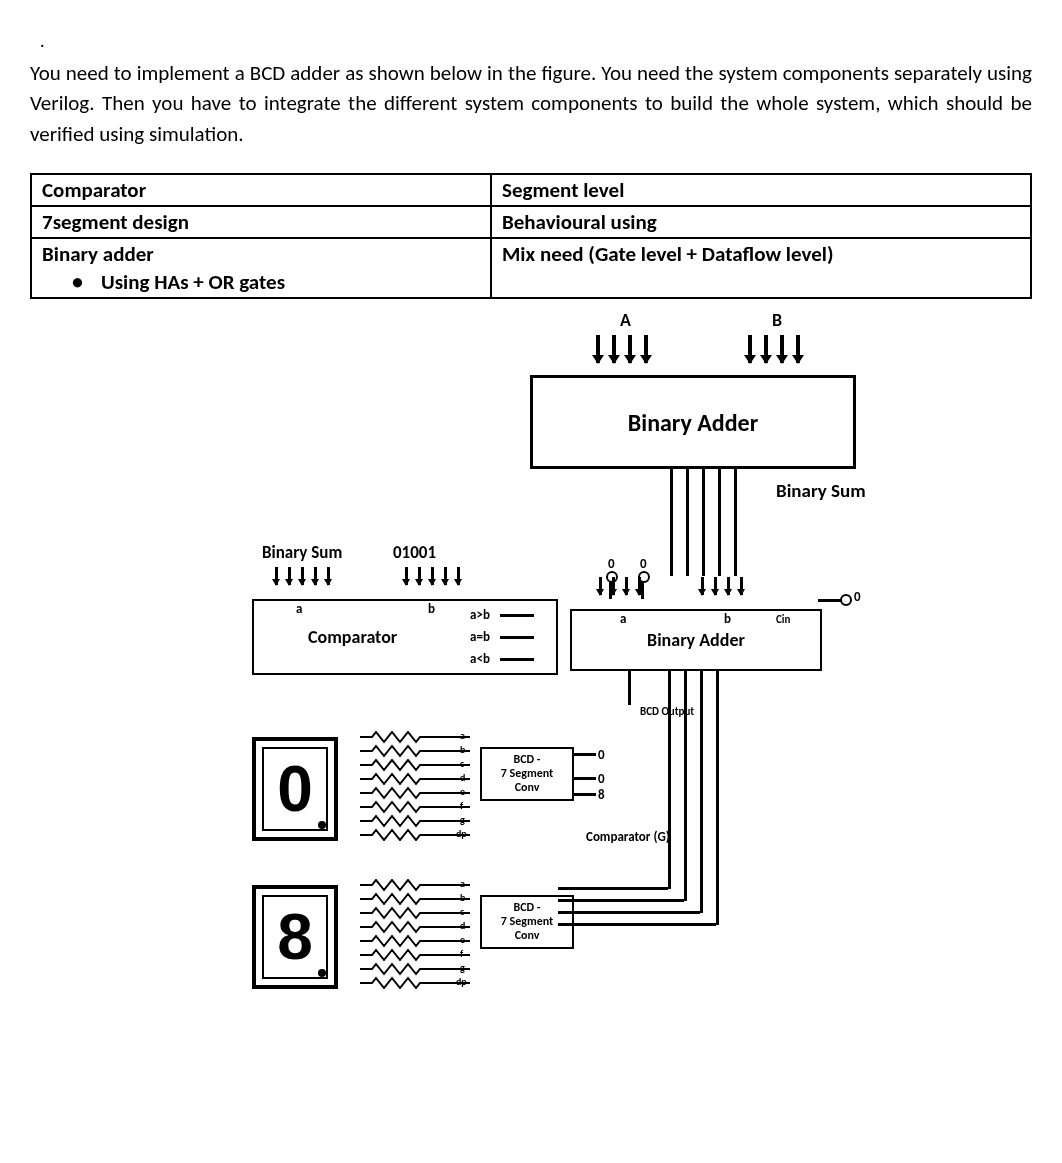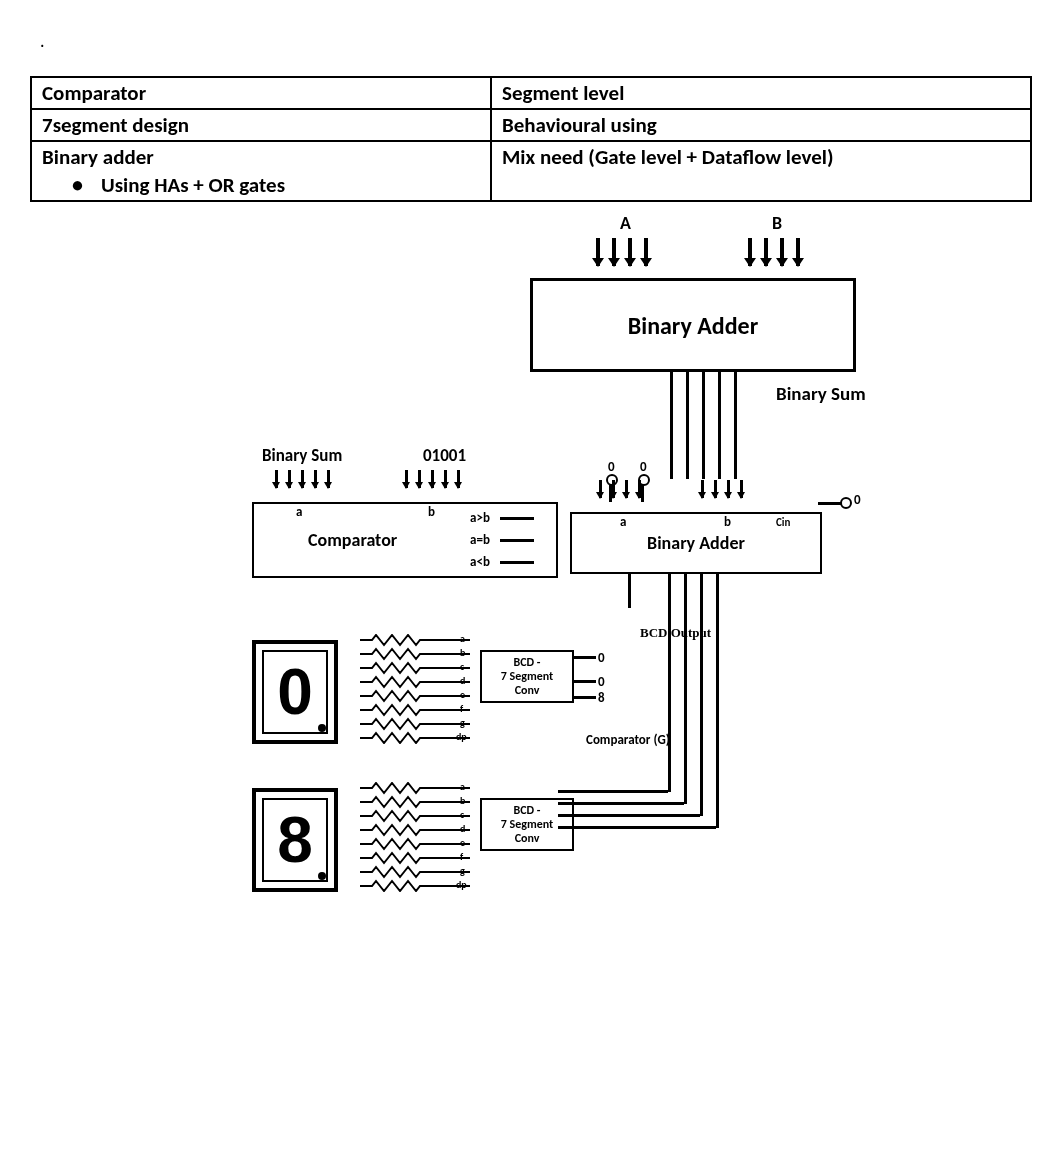--- a/index.html
+++ b/index.html
@@ -32,20 +32,21 @@
   .convbox{position:absolute;border:2px solid #000;background:#fff;font-weight:700;font-size:12px;text-align:center;padding:4px 6px;line-height:1.15;}
   .pinlbl{position:absolute;font-size:10px;font-weight:700;}
   .node{position:absolute;width:8px;height:8px;border:2px solid #000;border-radius:50%;background:#fff;}
 </style>
 </head>
 <body>
 
 <div class="page">
   <div class="dot">.</div>
 
+  <div class="para">You need to implement a BCD adder as shown below in the figure. You need the system components separately using Verilog. Then you have to integrate the different system components to build the whole system, which should be verified using simulation.</div>
 
   <table class="req">
     <tbody>
         <tr>
       <td class="col1">Comparator</td>
       <td>Segment level</td>
     </tr>
     <tr>
       <td class="col1">7segment design</td>
       <td>Behavioural using</td>
@@ -83,21 +84,21 @@
     <div class="box" style="left:500px;top:66px;width:320px;height:88px;font-size:24px;">Binary Adder</div>
     <div class="lbl" style="left:746px;top:170px;font-size:19px;">Binary Sum</div>
 
     <div class="vline" style="left:640px;top:157px;height:110px;"></div>
     <div class="vline" style="left:656px;top:157px;height:110px;"></div>
     <div class="vline" style="left:672px;top:157px;height:110px;"></div>
     <div class="vline" style="left:688px;top:157px;height:110px;"></div>
     <div class="vline" style="left:704px;top:157px;height:110px;"></div>
 
     <div class="lbl" style="left:232px;top:233px;font-size:17px;">Binary Sum</div>
-    <div class="lbl" style="left:393px;top:233px;font-size:17px;">01001</div>
+    <div class="lbl" style="left:363px;top:233px;font-size:17px;">01001</div>
     <div class="arrowset" style="left:240px;top:258px;">
       <div class="asm"></div>
         <div class="asm"></div>
         <div class="asm"></div>
         <div class="asm"></div>
         <div class="asm"></div>
     </div>
     <div class="arrowset" style="left:370px;top:258px;">
       <div class="asm"></div>
         <div class="asm"></div>
@@ -142,21 +143,21 @@
     <div class="lbl tiny" style="left:746px;top:304px;">Cin</div>
     <div class="hline" style="left:788px;top:290px;width:24px;"></div>
     <div class="node" style="left:810px;top:285px;"></div>
     <div class="lbl small" style="left:824px;top:280px;">0</div>
 
     <div class="vline" style="left:598px;top:360px;height:36px;"></div>
     <div class="vline" style="left:638px;top:360px;height:220px;"></div>
     <div class="vline" style="left:654px;top:360px;height:232px;"></div>
     <div class="vline" style="left:670px;top:360px;height:244px;"></div>
     <div class="vline" style="left:686px;top:360px;height:256px;"></div>
-    <div class="lbl tiny" style="left:610px;top:413px;font-size:13px;font-family:Liberation Serif, serif;">BCD Output</div>
+    <div class="lbl tiny" style="left:610px;top:396px;font-size:11px;">BCD Output</div>
 
     <div class="lbl small" style="left:568px;top:438px;">0</div>
     <div class="lbl small" style="left:568px;top:462px;">0</div>
     <div class="lbl small" style="left:568px;top:478px;">8</div>
     <div class="hline" style="left:538px;top:444px;width:28px;"></div>
     <div class="hline" style="left:538px;top:468px;width:28px;"></div>
     <div class="hline" style="left:538px;top:484px;width:28px;"></div>
 
     <div class="lbl small" style="left:556px;top:520px;font-size:13px;">Comparator (G)</div>
 

